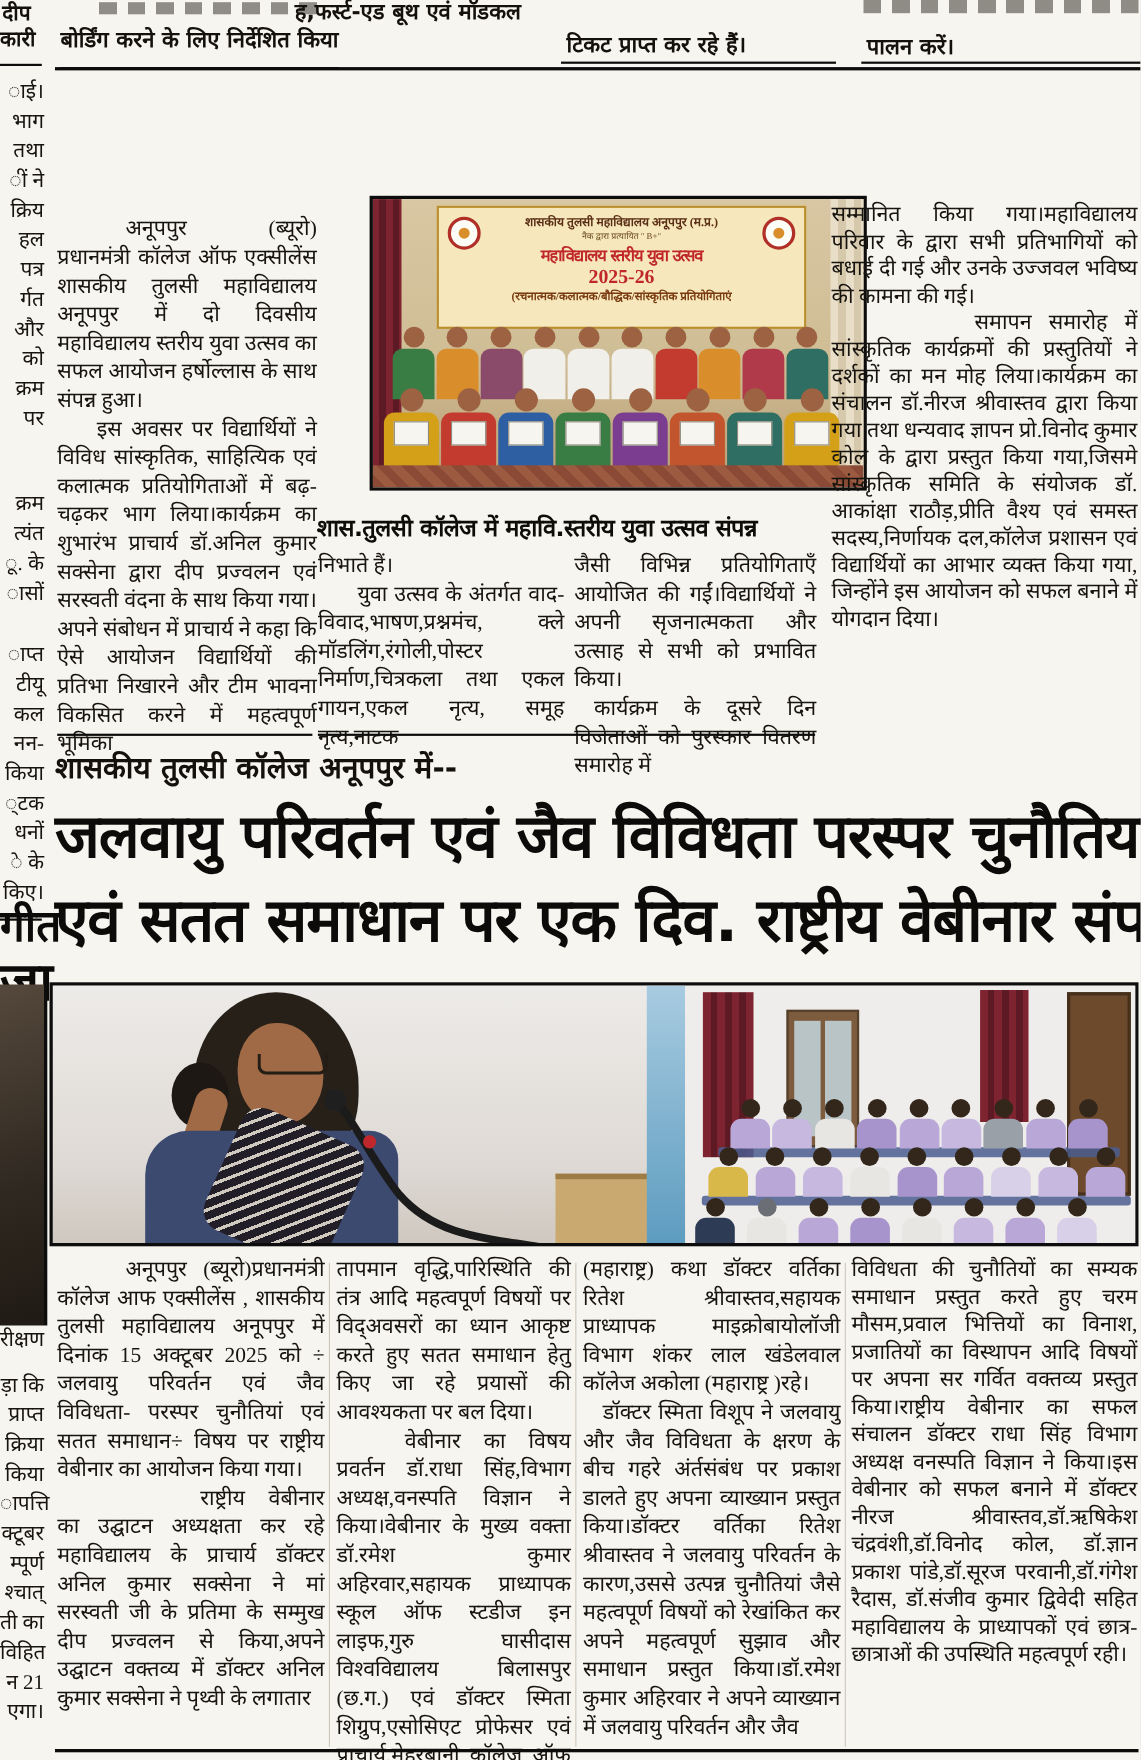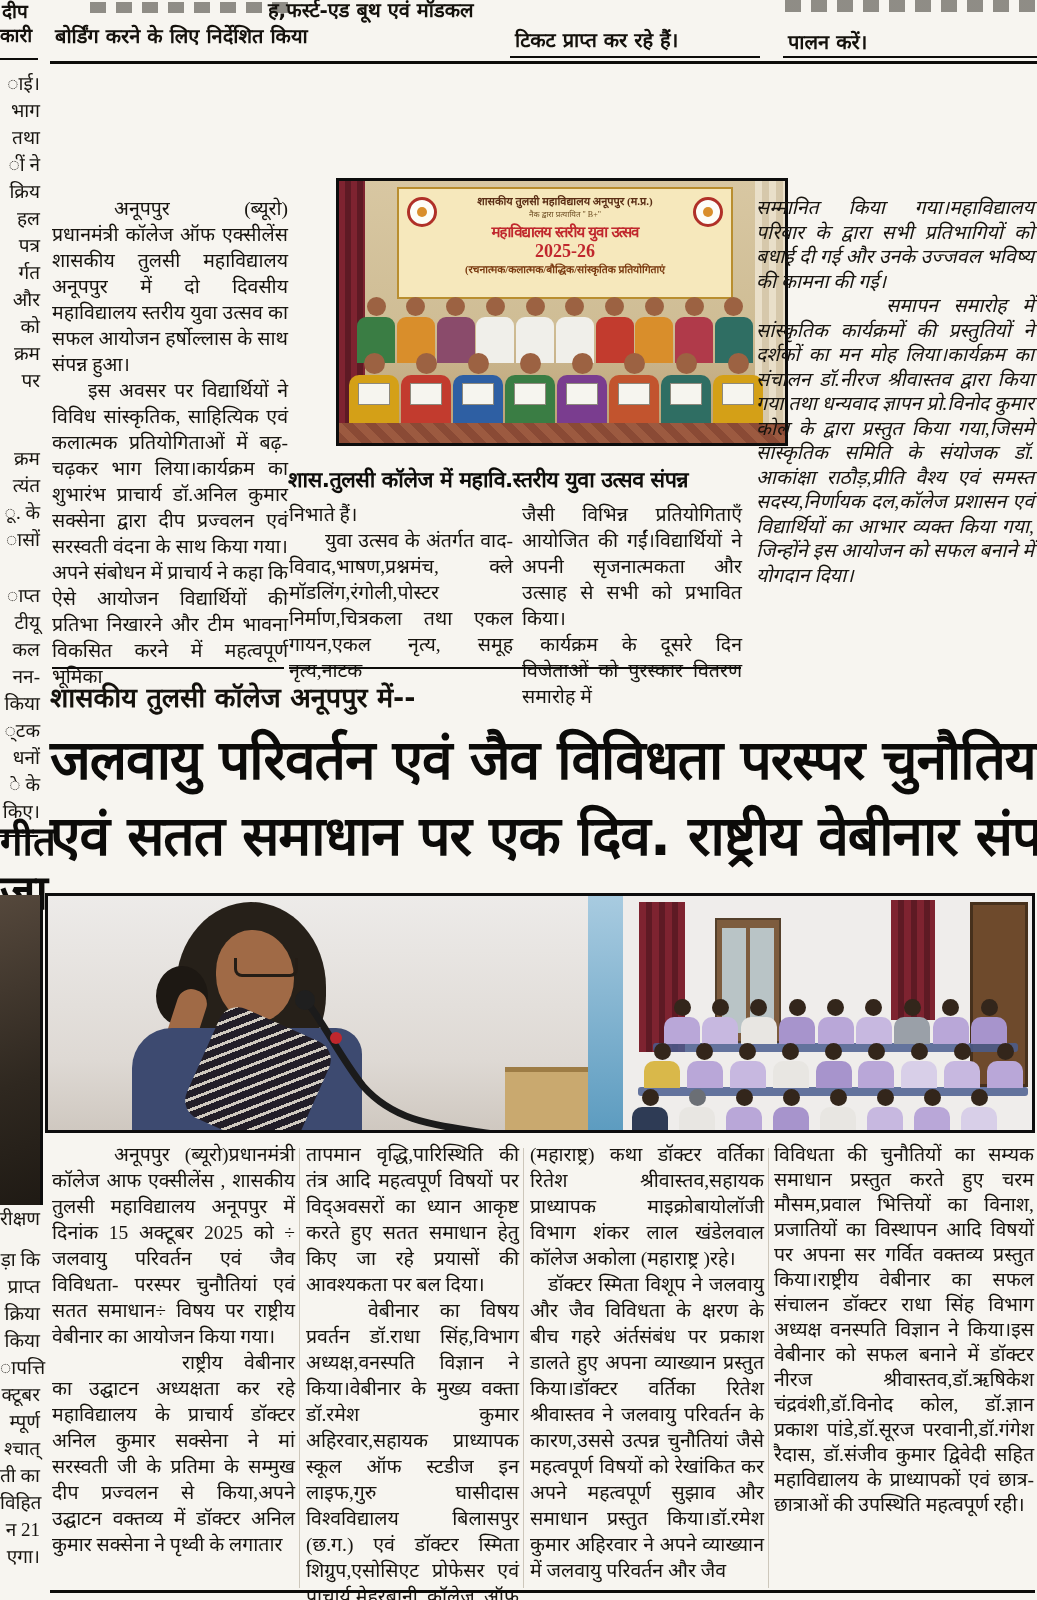--- a/index.html
+++ b/index.html
@@ -277,21 +277,21 @@
   <div class="abs btxt" style="left:289px;top:502px;width:224px;">
     <p>निभाते हैं।</p>
     <p class="ind">युवा उत्सव के अंतर्गत वाद-विवाद,भाषण,प्रश्नमंच, क्ले मॉडलिंग,रंगोली,पोस्टर निर्माण,चित्रकला तथा एकल गायन,एकल नृत्य, समूह नृत्य,नाटक</p>
   </div>
   <div class="abs btxt" style="left:522px;top:502px;width:220px;">
     <p>जैसी विभिन्न प्रतियोगिताएँ आयोजित की गईं।विद्यार्थियों ने अपनी सृजनात्मकता और उत्साह से सभी को प्रभावित किया।</p>
     <p class="ind-sm">कार्यक्रम के दूसरे दिन विजेताओं को पुरस्कार वितरण समारोह में</p>
   </div>
   <div class="abs rule" style="left:289px;top:667px;width:452px;height:2px;"></div>
 
-  <div class="abs btxt" style="left:756px;top:196px;width:278px;line-height:24.5px;font-style:italic;">
+  <div class="abs btxt" style="left:756px;top:184px;width:278px;line-height:24.5px;">
     <p>सम्मानित किया गया।महाविद्यालय परिवार के द्वारा सभी प्रतिभागियों को बधाई दी गई और उनके उज्जवल भविष्य की कामना की गई।</p>
     <p class="ind-xl">समापन समारोह में सांस्कृतिक कार्यक्रमों की प्रस्तुतियों ने दर्शकों का मन मोह लिया।कार्यक्रम का संचालन डॉ.नीरज श्रीवास्तव द्वारा किया गया तथा धन्यवाद ज्ञापन प्रो.विनोद कुमार कोल के द्वारा प्रस्तुत किया गया,जिसमे सांस्कृतिक समिति के संयोजक डॉ. आकांक्षा राठौड़,प्रीति वैश्य एवं समस्त सदस्य,निर्णायक दल,कॉलेज प्रशासन एवं विद्यार्थियों का आभार व्यक्त किया गया, जिन्होंने इस आयोजन को सफल बनाने में योगदान दिया।</p>
   </div>
 
   <div class="abs topline" style="left:50px;top:678px;font-size:27px;">शासकीय तुलसी कॉलेज अनूपपुर में--</div>
   <div class="abs hl" style="left:50px;top:722px;font-size:55px;line-height:76px;">
     <div>जलवायु परिवर्तन एवं जैव विविधता परस्पर चुनौतियां</div>
     <div>एवं सतत समाधान पर एक दिव. राष्ट्रीय वेबीनार संपन्न</div>
   </div>
 

